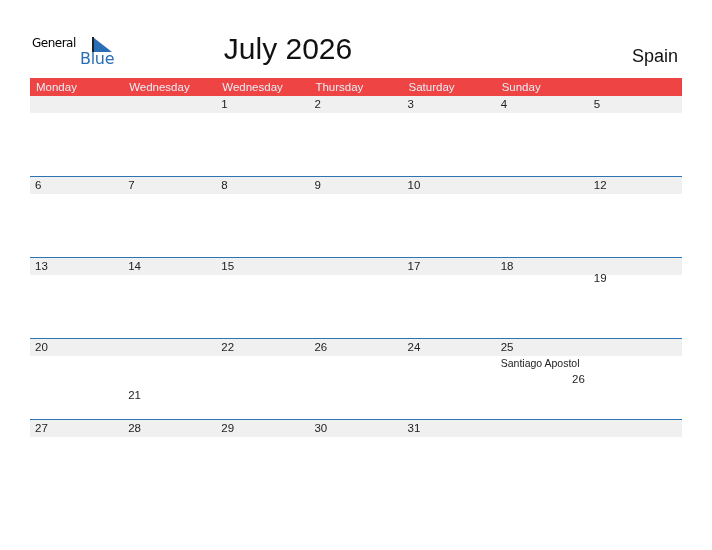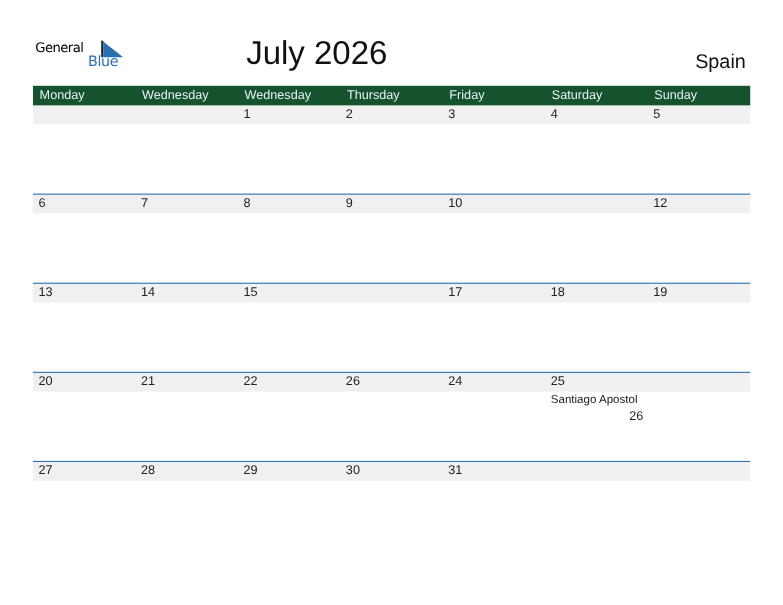--- a/index.html
+++ b/index.html
@@ -1,26 +1,26 @@
 <!DOCTYPE html>
 <html><head>
 <meta charset="utf-8">
 <style>
   html, body { margin:0; padding:0; }
   body { width:712px; height:550px; background:#fff; position:relative; overflow:hidden;
          font-family:"Liberation Sans", sans-serif; color:#222; }
   .logo { position:absolute; left:32px; top:36px; width:90px; height:34px; }
   .logo .general { position:absolute; left:0; top:0; font-size:12px; color:#000000; font-family:"DejaVu Sans", sans-serif; letter-spacing:-0.5px; }
-  .logo .blue { position:absolute; left:48px; top:13px; font-size:13px; color:#2a6fb5; font-family:"DejaVu Sans", sans-serif; letter-spacing:-0.3px; }
+  .logo .blue { position:absolute; left:48px; top:13px; font-size:16px; color:#2a6fb5; font-family:"DejaVu Sans", sans-serif; letter-spacing:-0.3px; }
   .logo .tri { position:absolute; left:62px; top:2px; width:0; height:0;
                border-left:18px solid #2a6fb5; border-top:14px solid transparent; }
   .logo .bar { position:absolute; left:60px; top:1px; width:2px; height:15px; background:#222; }
   .title { position:absolute; left:0; width:576px; top:32px; text-align:center; font-size:30px; color:#111; }
   .country { position:absolute; right:34px; top:46px; font-size:18px; color:#111; }
-  .header { position:absolute; left:30px; top:78px; width:652px; height:18px; background:#14532d; display:flex; }
+  .header { position:absolute; left:30px; top:78px; width:652px; height:18px; background:#ef4444; display:flex; }
   .header div { width:93.14px; color:#e8eef6; font-size:11.5px; line-height:18px; padding-left:6px; box-sizing:border-box; }
   .week { position:absolute; left:30px; width:652px; height:81px; }
   .week .strip { position:absolute; left:0; top:0; width:652px; height:17px; background:#f0f0f0; }
   .week.bordered .strip { border-top:1px solid #2e73b4; box-sizing:border-box; height:18px; top:-1px; }
   .cell { position:absolute; top:0; width:93px; height:81px; }
   .cell .num { position:absolute; left:5px; top:2px; font-size:11.5px; color:#222; }
   .cell .ev { position:absolute; left:5px; top:18px; font-size:10.5px; color:#222; white-space:nowrap; }
 </style>
 </head>
 <body>
@@ -33,21 +33,20 @@
 </div>
 
 <div class="title">July 2026</div>
 <div class="country">Spain</div>
 
 <div class="header">
   <div>Monday</div>
   <div>Wednesday</div>
   <div>Wednesday</div>
   <div>Thursday</div>
-  <div>Friday</div>
   <div>Saturday</div>
   <div>Sunday</div>
 </div>
 
 <div id="grid">
     <div class="week" style="top: 96px;">
       <div class="strip"></div>
       <div class="cell" style="left: 0px;">
         <span class="num"></span>
       </div>
@@ -101,30 +100,30 @@
       </div>
       <div class="cell" style="left: 186.286px;">
         <span class="num">15</span>
       </div>
       <div class="cell" style="left: 372.571px;">
         <span class="num">17</span>
       </div>
       <div class="cell" style="left: 465.714px;">
         <span class="num">18</span>
       </div>
-      <div class="cell" style="left: 558.857px;">
+      <div class="cell" style="left: 558.857px; margin-top: 12px;">
         <span class="num">19</span>
       </div>
     </div>
     <div class="week bordered" style="top: 339px;">
       <div class="strip"></div>
       <div class="cell" style="left: 0px;">
         <span class="num">20</span>
       </div>
-      <div class="cell" style="left: 93.1429px;">
+      <div class="cell" style="left: 93.1429px; margin-top: 48px;">
         <span class="num">21</span>
       </div>
       <div class="cell" style="left: 186.286px;">
         <span class="num">22</span>
       </div>
       <div class="cell" style="left: 279.429px;">
         <span class="num">26</span>
       </div>
       <div class="cell" style="left: 372.571px;">
         <span class="num">24</span>

